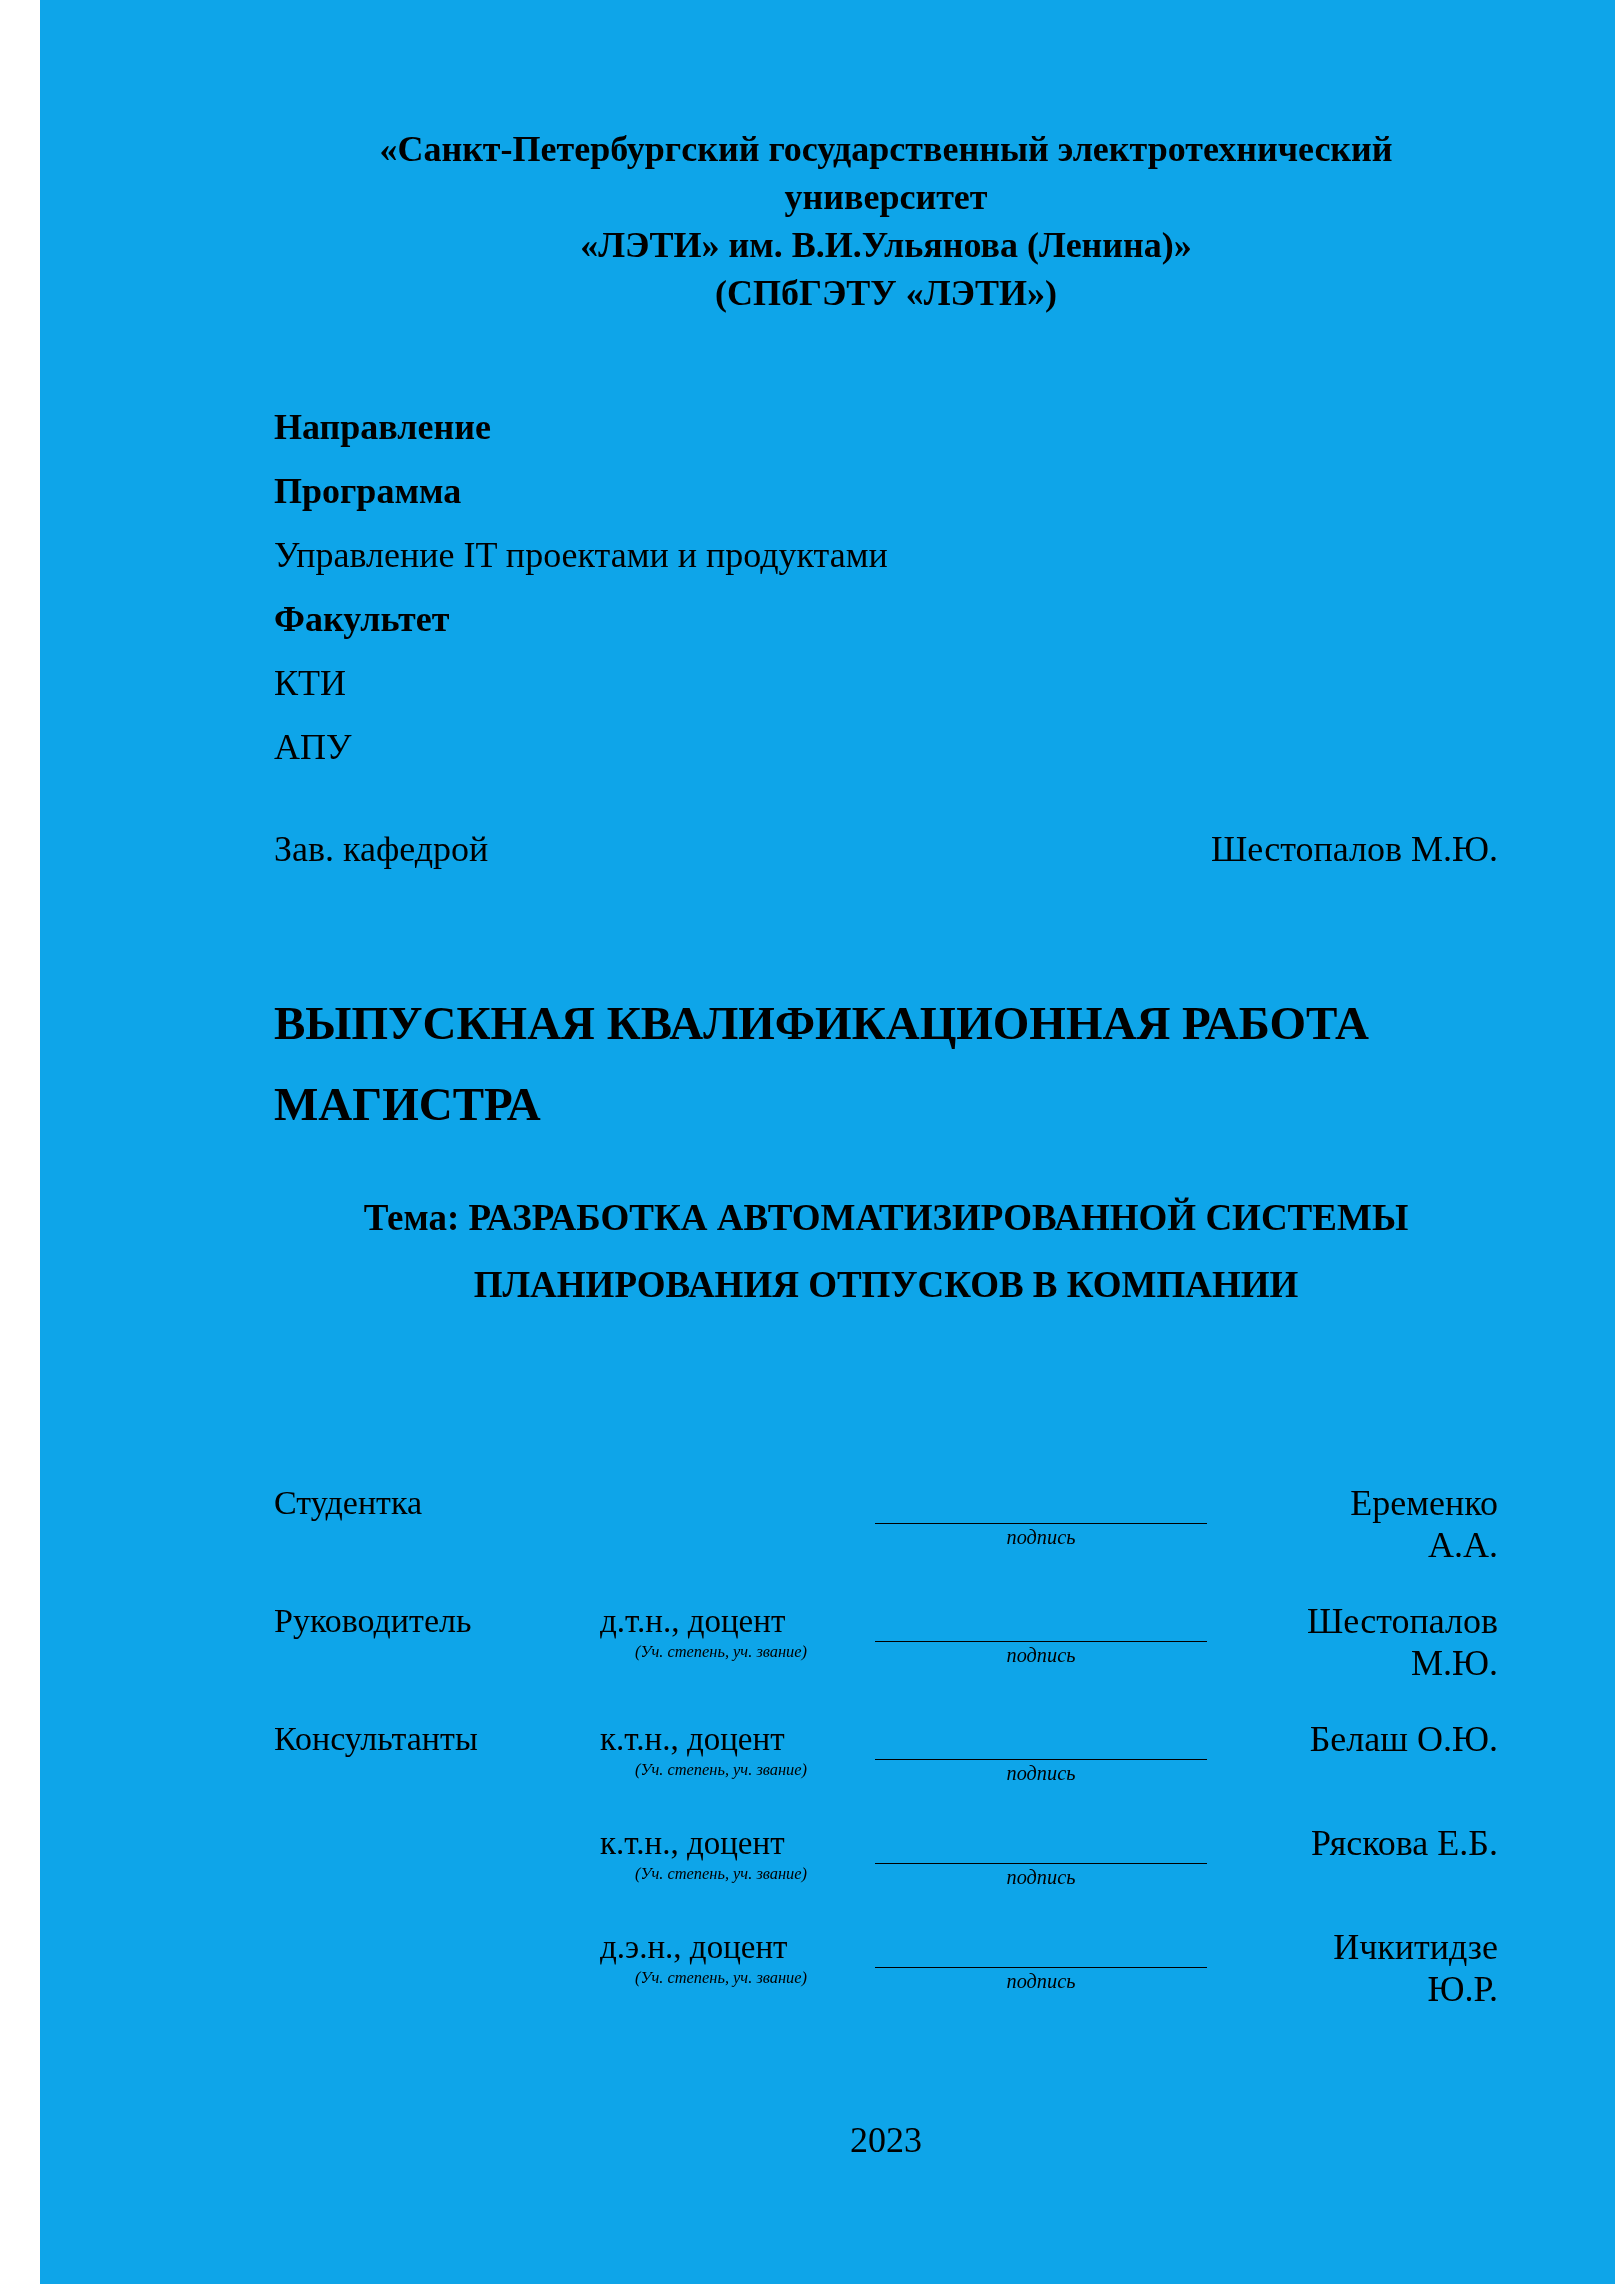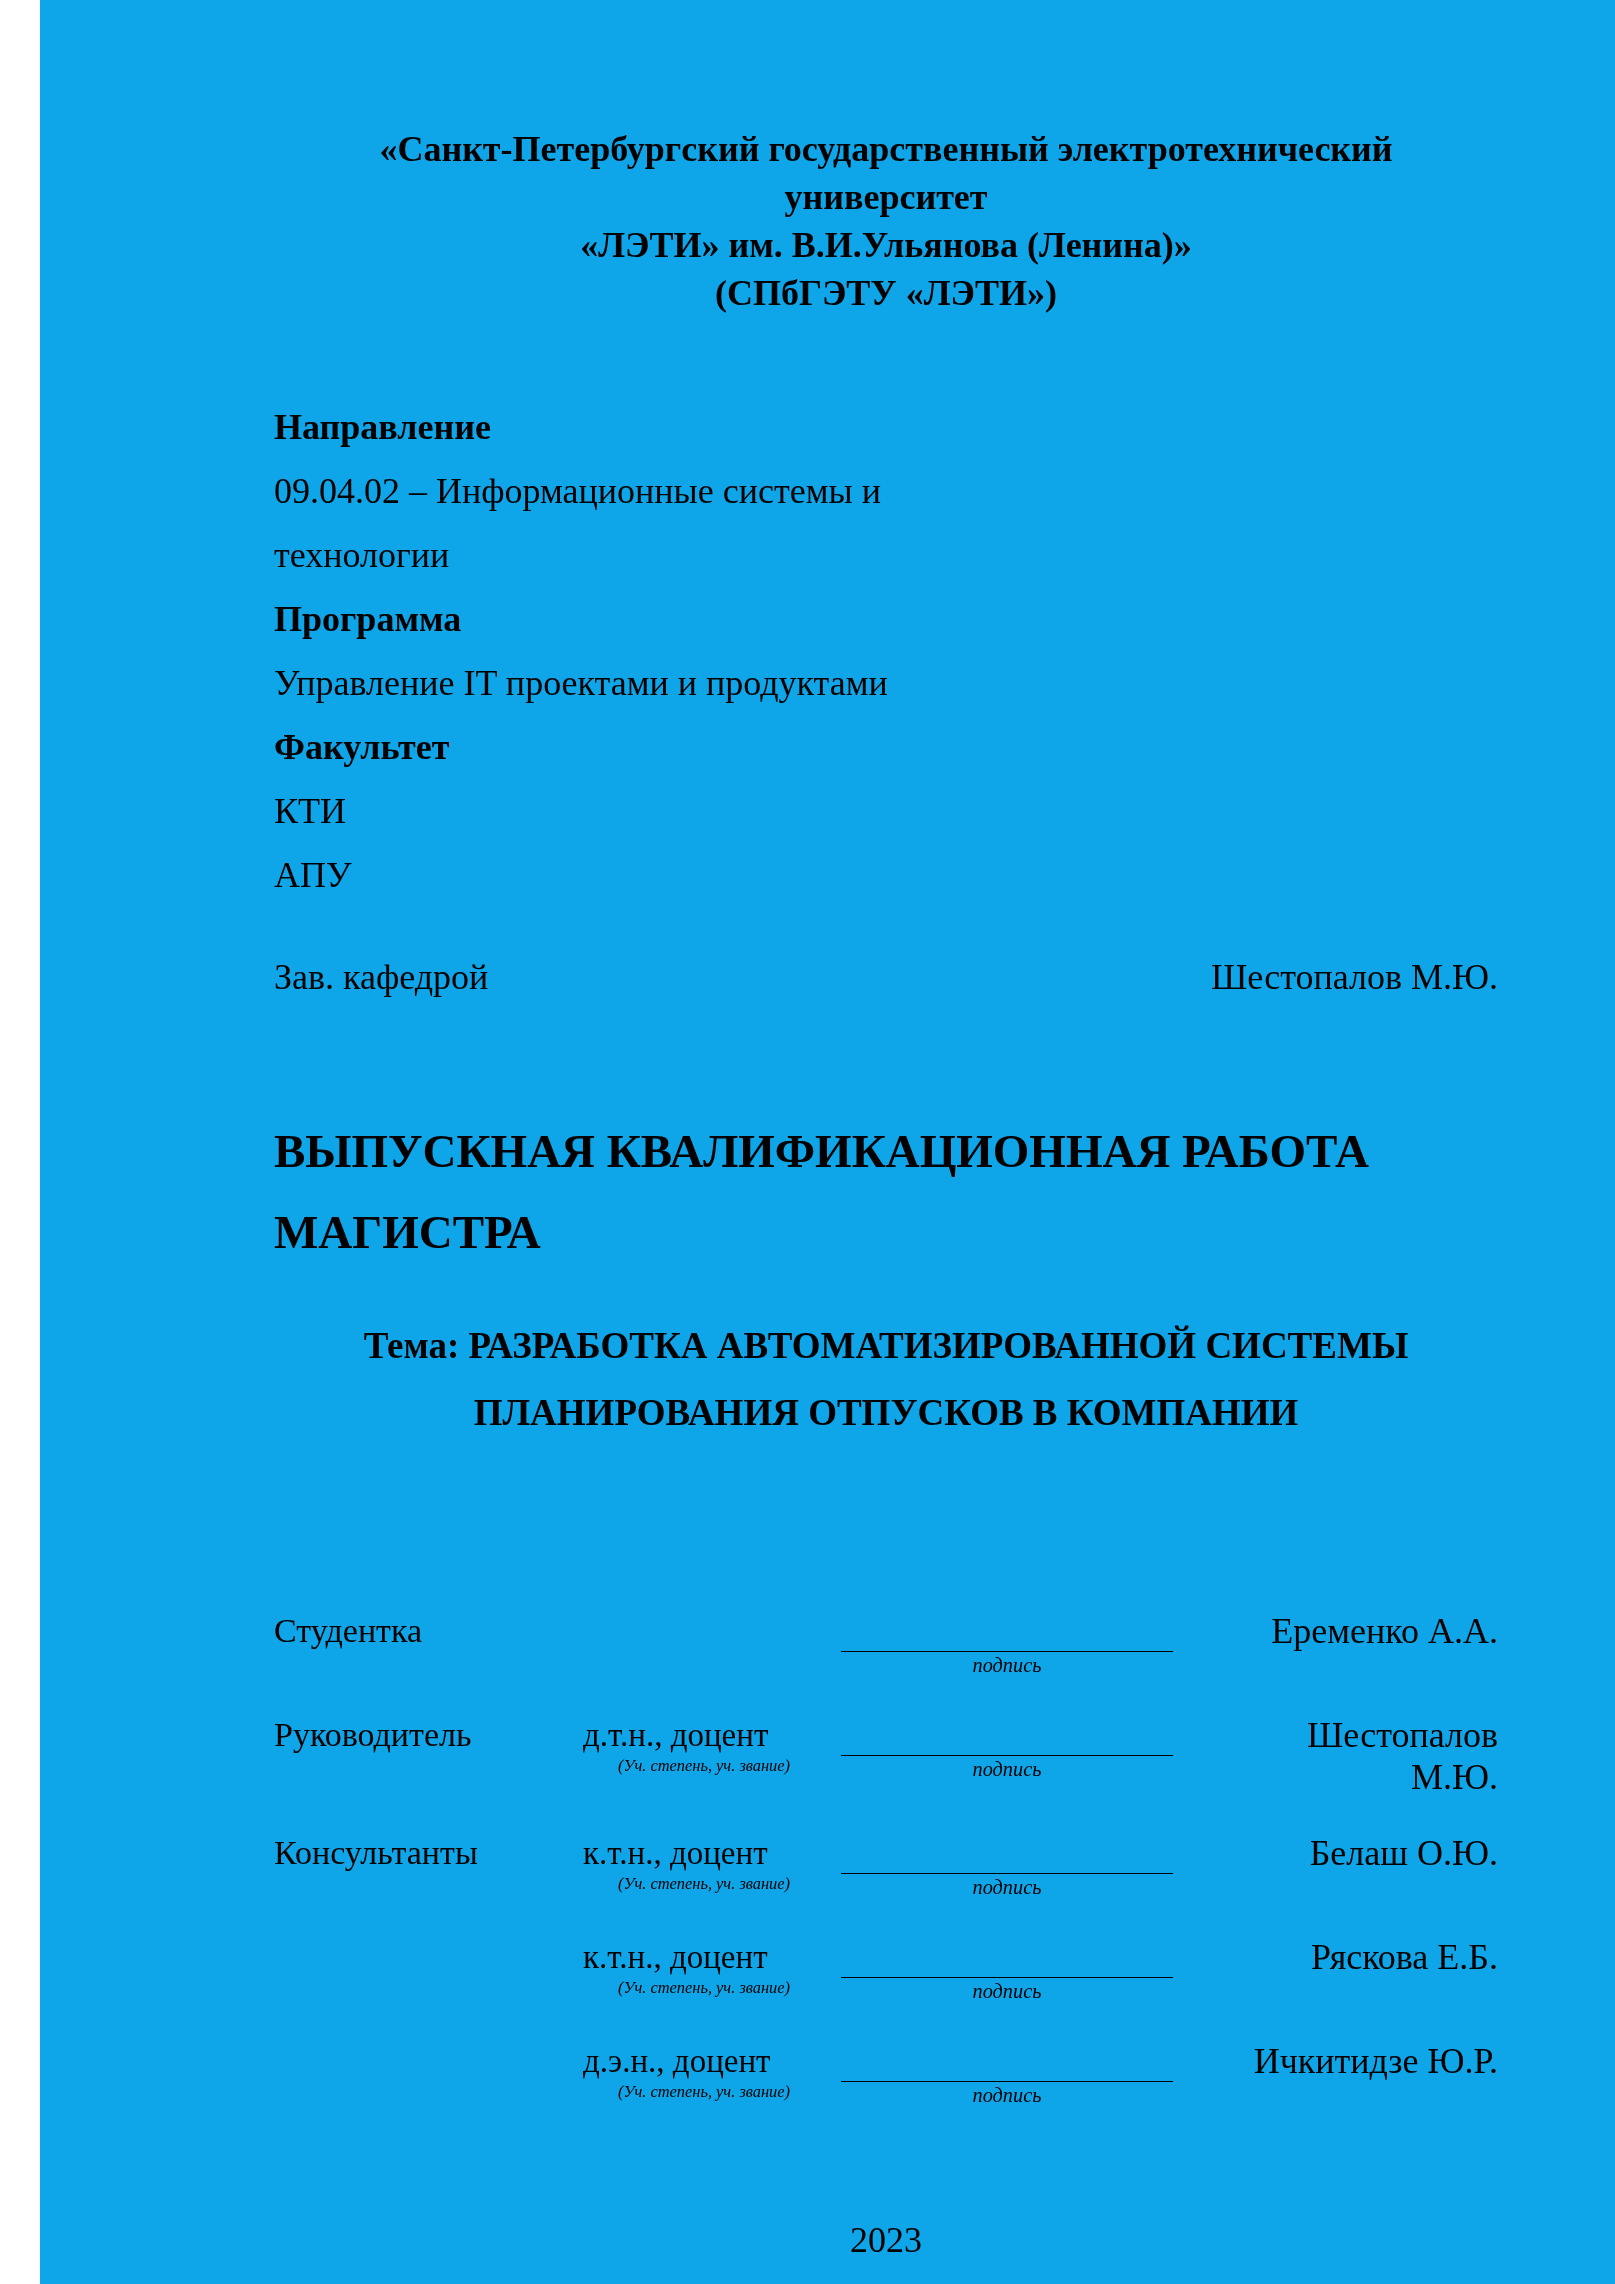--- a/index.html
+++ b/index.html
@@ -83,20 +83,21 @@
   
   .signatures {
     margin-top: 164px;
   }
   .sig-row {
     display: flex;
     align-items: flex-start;
     font-size: 34px;
     margin-bottom: 34px;
     min-height: 70px;
+    gap: 17px;
   }
   .sig-role {
     width: 309px;
     flex-shrink: 0;
     line-height: 42px;
   }
   .sig-degree {
     width: 258px;
     flex-shrink: 0;
   }
@@ -148,21 +149,20 @@
 
   <div class="doc-header">
     <div>«Санкт-Петербургский государственный электротехнический университет</div>
     <div>«ЛЭТИ» им. В.И.Ульянова (Ленина)»</div>
     <div>(СПбГЭТУ «ЛЭТИ»)</div>
   </div>
 
   <div class="info-block">
     <div class="info-row">
       <div class="info-label">Направление</div>
-      <div class="info-value">09.04.02 – Информационные системы и технологии</div>
     </div>
     <div class="info-row">
       <div class="info-label">Программа</div>
       <div class="info-value">Управление IT проектами и продуктами</div>
     </div>
     <div class="info-row">
       <div class="info-label">Факультет</div>
       <div class="info-value">КТИ</div>
     </div>
     <div class="info-row">

